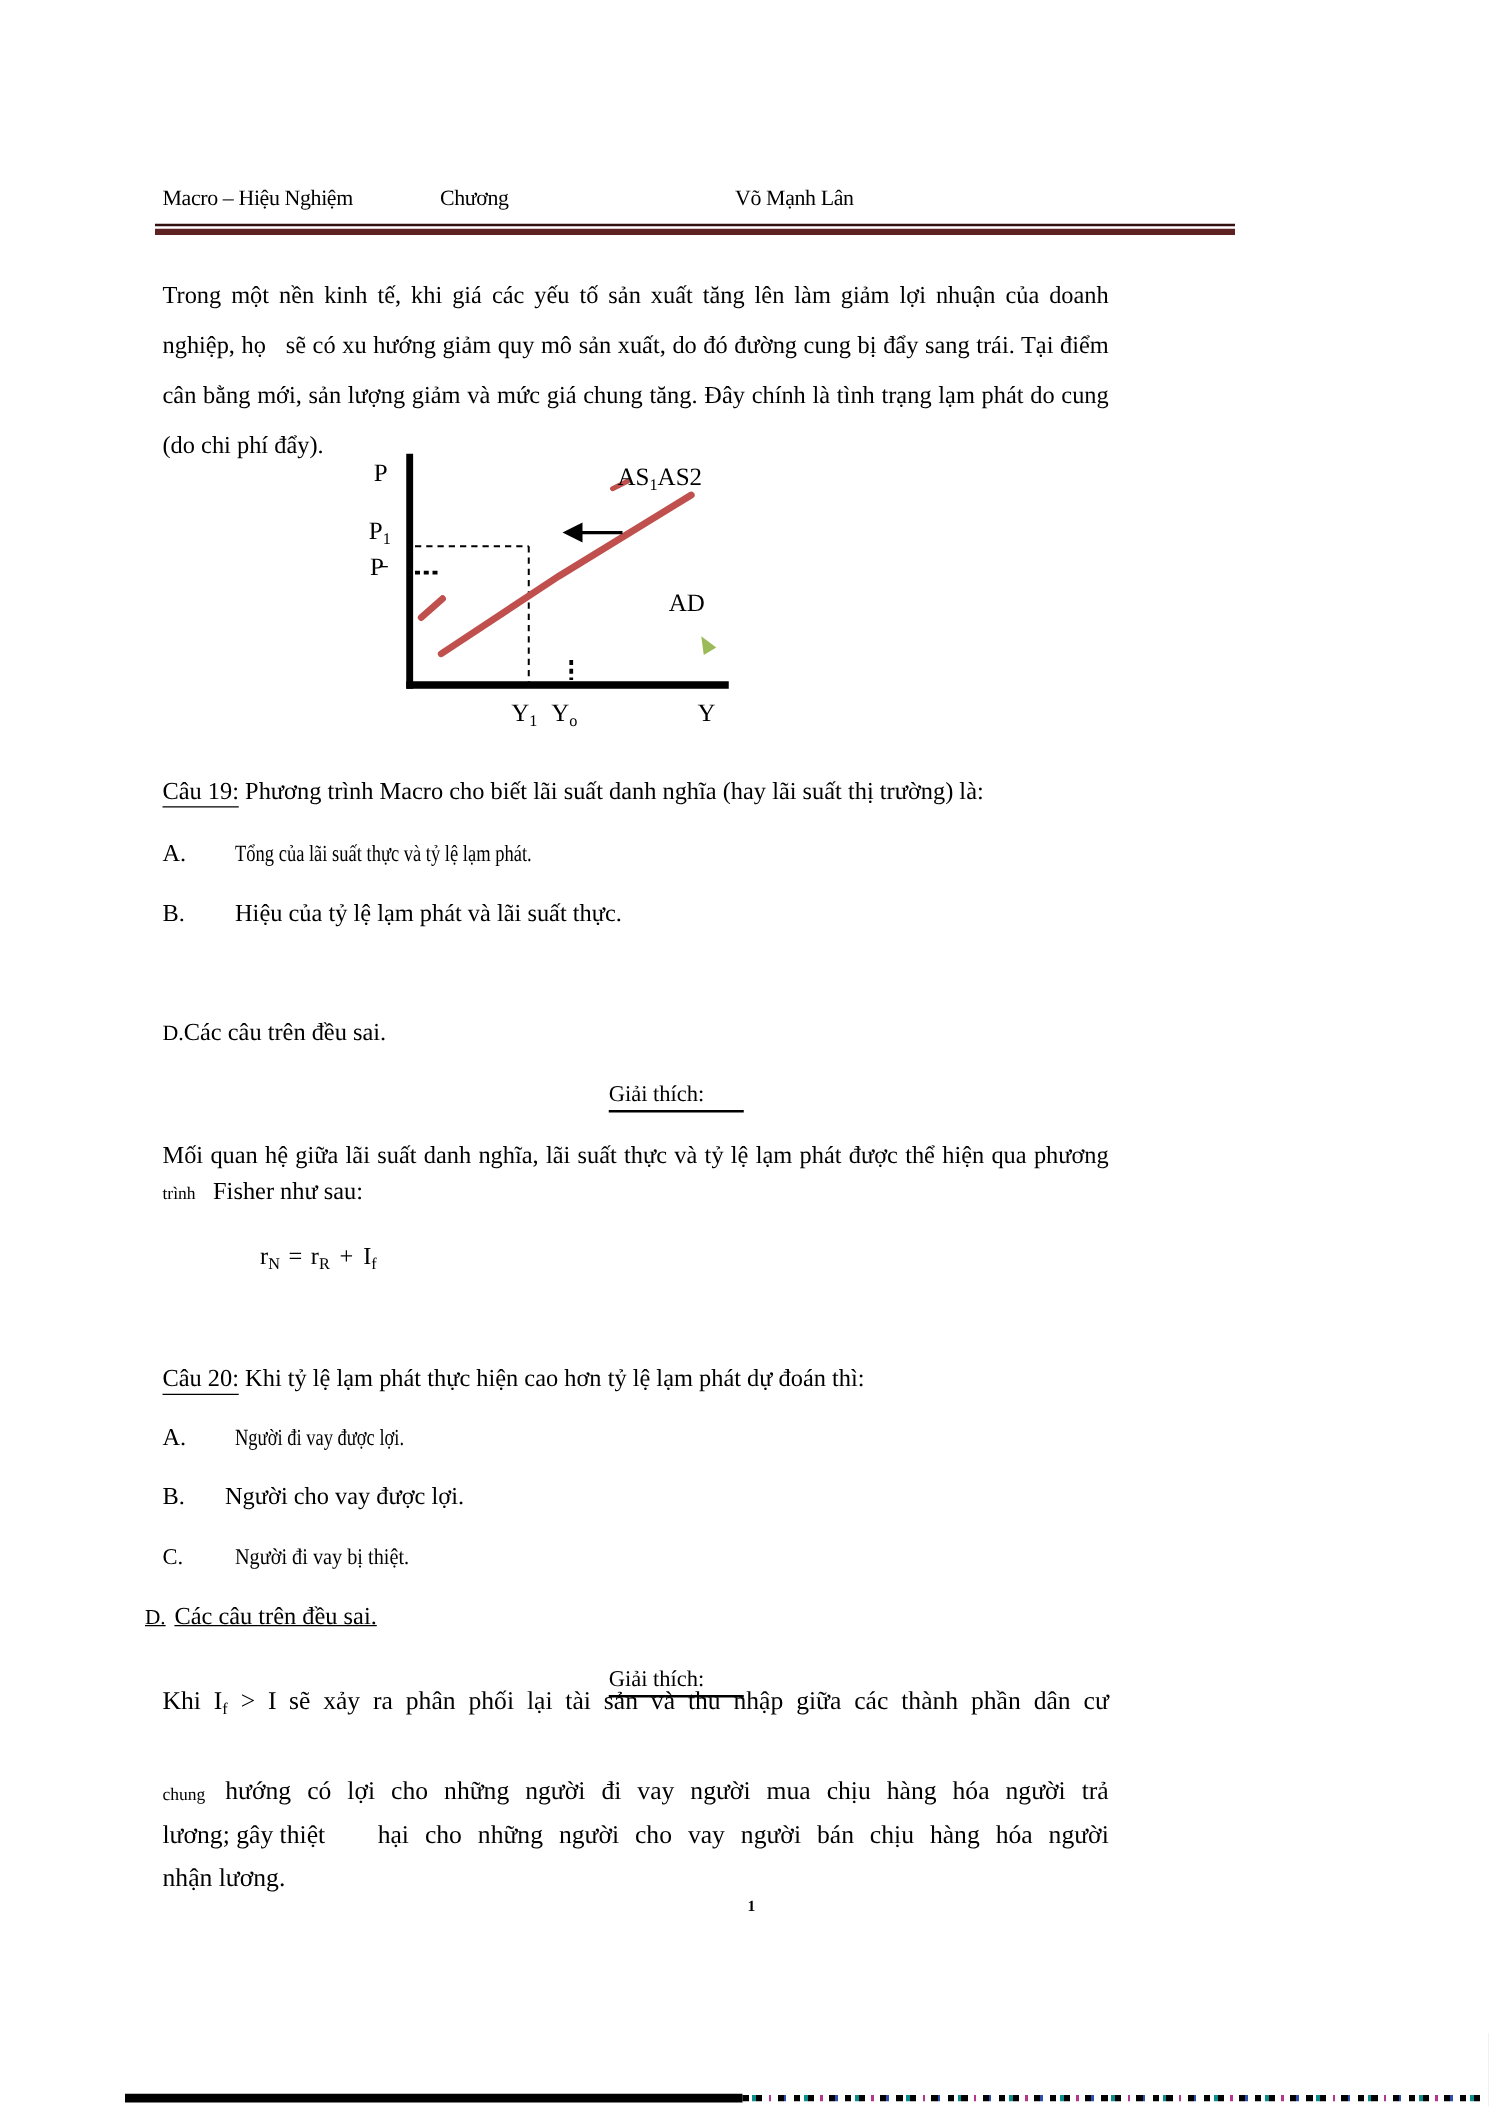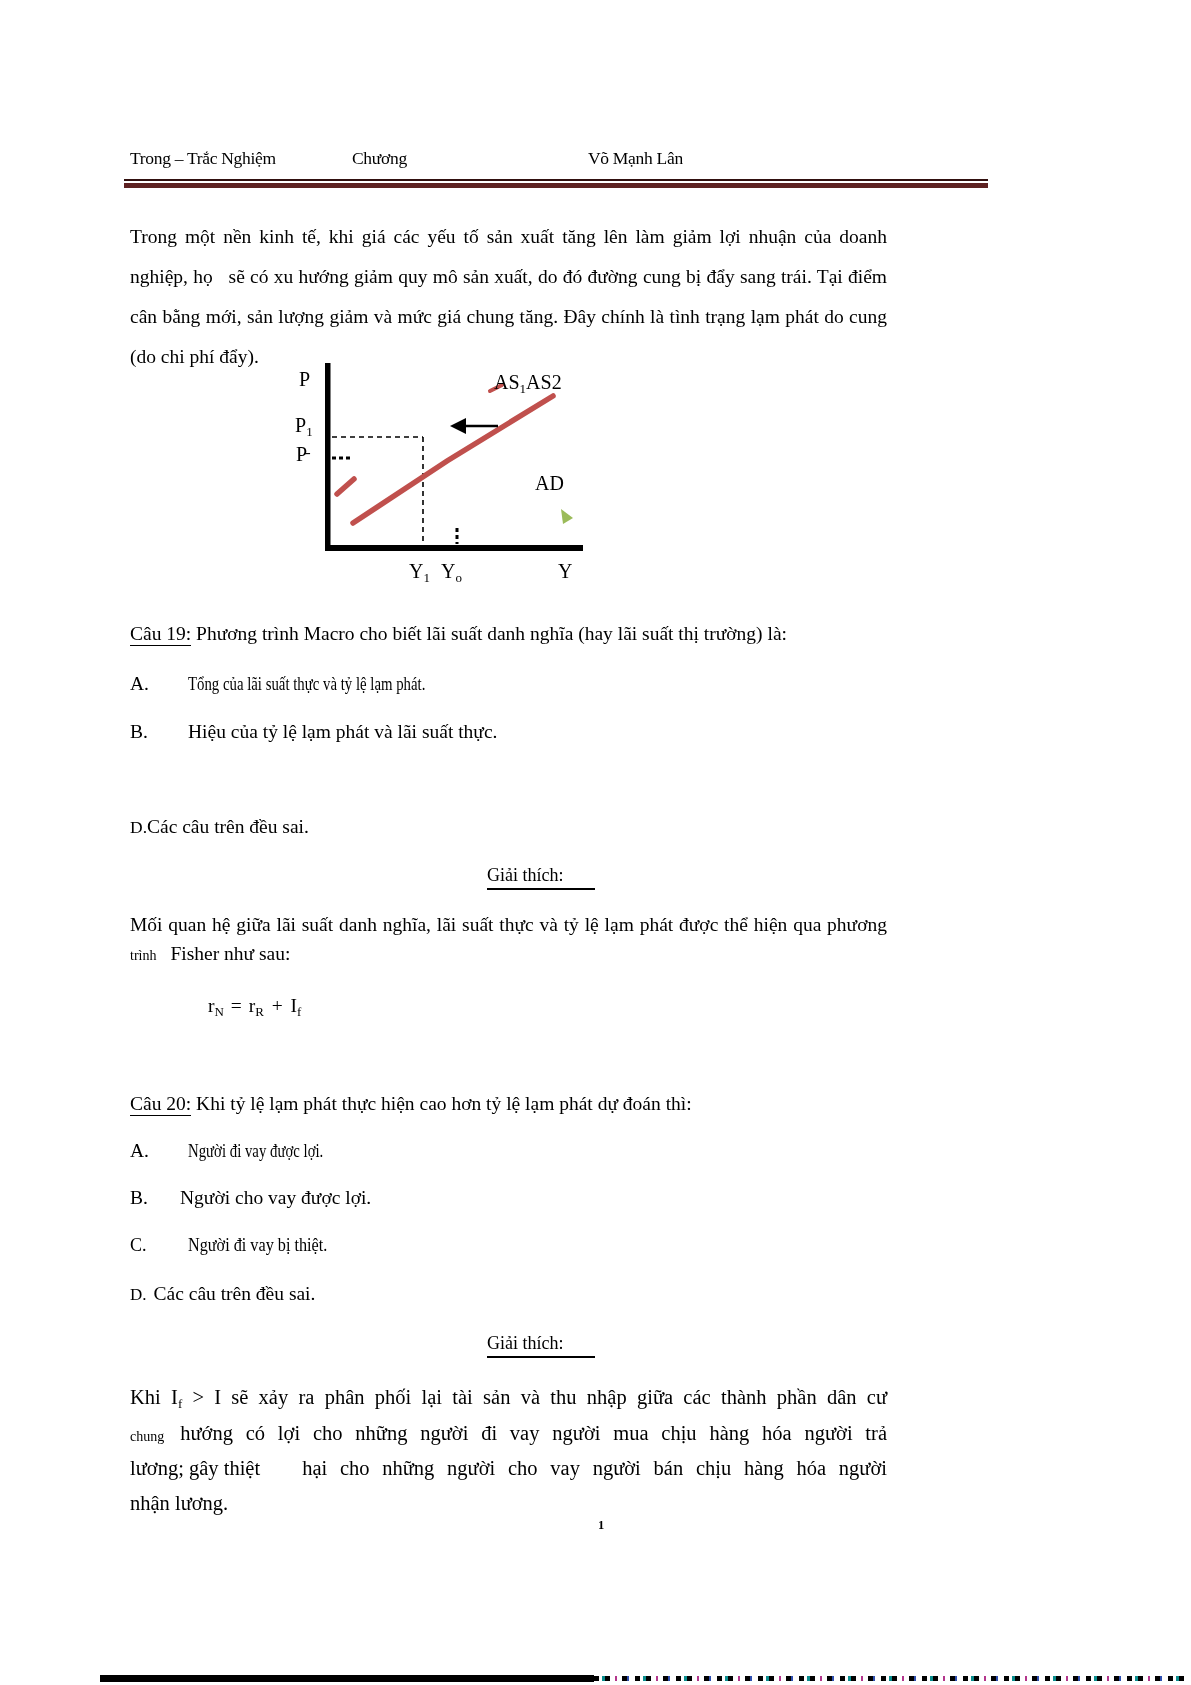--- a/index.html
+++ b/index.html
@@ -21,21 +21,21 @@
   .flexline .stretch{flex:1;text-align:justify;text-align-last:justify;}
   .chart-label{position:absolute;font-size:20px;white-space:nowrap;}
   .small-inline{font-size:14px;font-family:Liberation Serif, serif;}
   .noise{background:repeating-linear-gradient(90deg,#000 0 5px,#fff 5px 8px,#0b8f8f 8px 11px,#000 11px 16px,#fff 16px 21px,#b3368c 21px 23px,#fff 23px 28px,#000 28px 33px,#2f4fb0 33px 35px,#fff 35px 41px);}
 </style>
 </head>
 <body>
 
 <div id="page">
 
-  <span class="abs hdr" style="left:130px;top:148px;">Trong – Trắc Nghiệm</span>
+  <span class="abs hdr" style="left:130px;top:148px;">Macro – Hiệu Nghiệm</span>
   <span class="abs hdr" style="left:352px;top:148px;">Chương</span>
   <span class="abs hdr" style="left:588px;top:148px;">Võ Mạnh Lân</span>
   <div class="abs" style="left:124px;top:179px;width:864px;height:2px;background:#31100f;"></div>
   <div class="abs" style="left:124px;top:183px;width:864px;height:5px;background:#5e2222;"></div>
 
   <div class="abs t19 just" style="left:130px;top:217px;width:757px;line-height:40px;">Trong một nền kinh tế, khi giá các yếu tố sản xuất tăng lên làm giảm lợi nhuận của doanh nghiệp, họ &nbsp;&nbsp;sẽ có xu hướng giảm quy mô sản xuất, do đó đường cung bị đẩy sang trái. Tại điểm cân bằng mới, sản lượng giảm và mức giá chung tăng. Đây chính là tình trạng lạm phát do cung (do chi phí đẩy).</div>
 
   <div class="abs" style="left:295px;top:360px;width:300px;height:235px;">
     <svg width="300" height="235" viewBox="0 0 300 235">
       <rect x="30" y="3" width="5.5" height="188" fill="#000"></rect>
@@ -101,29 +101,29 @@
 
   <div class="abs t19" style="left:130px;top:1140px;">
     <span class="letter">A.</span><span class="cond">Người đi vay được lợi.</span>
   </div>
   <div class="abs t19" style="left:130px;top:1187px;">
     <span class="letter" style="width:50px;">B.</span><span>Người cho vay được lợi.</span>
   </div>
   <div class="abs" style="left:130px;top:1235px;font-size:18px;">
     <span class="letter">C.</span><span class="cond2">Người đi vay bị thiệt.</span>
   </div>
-  <div class="abs t19" style="left:130px;top:1283px;">
+  <div class="abs t19" style="left:116px;top:1283px;text-decoration:underline;">
     <span style="font-size:17px;">D.</span><span style="margin-left:7px;">Các câu trên đều sai.</span>
   </div>
 
   <div class="abs" style="left:487px;top:1333px;">
     <span class="gt">Giải thích:</span>
   </div>
 
-  <div class="abs t20 justlast" style="left:130px;top:1386px;width:757px;">
+  <div class="abs t20 justlast" style="left:130px;top:1350px;width:757px;">
     <span>Khi I</span><span class="sub">f</span><span> &gt; I</span><span style="margin-left:10px;">sẽ xảy ra phân phối lại tài sản và thu nhập giữa các thành phần dân cư</span>
   </div>
   <div class="abs t20 flexline" style="left:130px;top:1422px;width:757px;">
     <span class="small-inline" style="align-self:flex-end;">chung</span>
     <span class="stretch" style="margin-left:16px;">hướng có lợi cho những người đi vay người mua chịu hàng hóa người trả</span>
   </div>
   <div class="abs t20 flexline" style="left:130px;top:1457px;width:757px;">
     <span>lương; gây thiệt</span>
     <span class="stretch" style="margin-left:42px;">hại cho những người cho vay người bán chịu hàng hóa người</span>
   </div>

